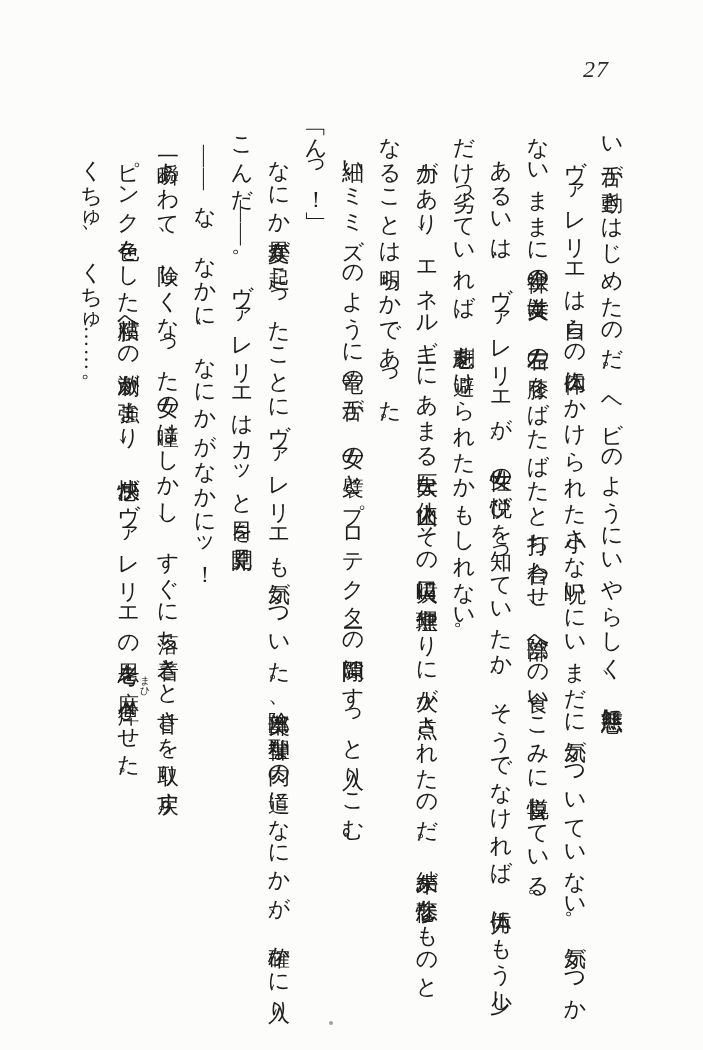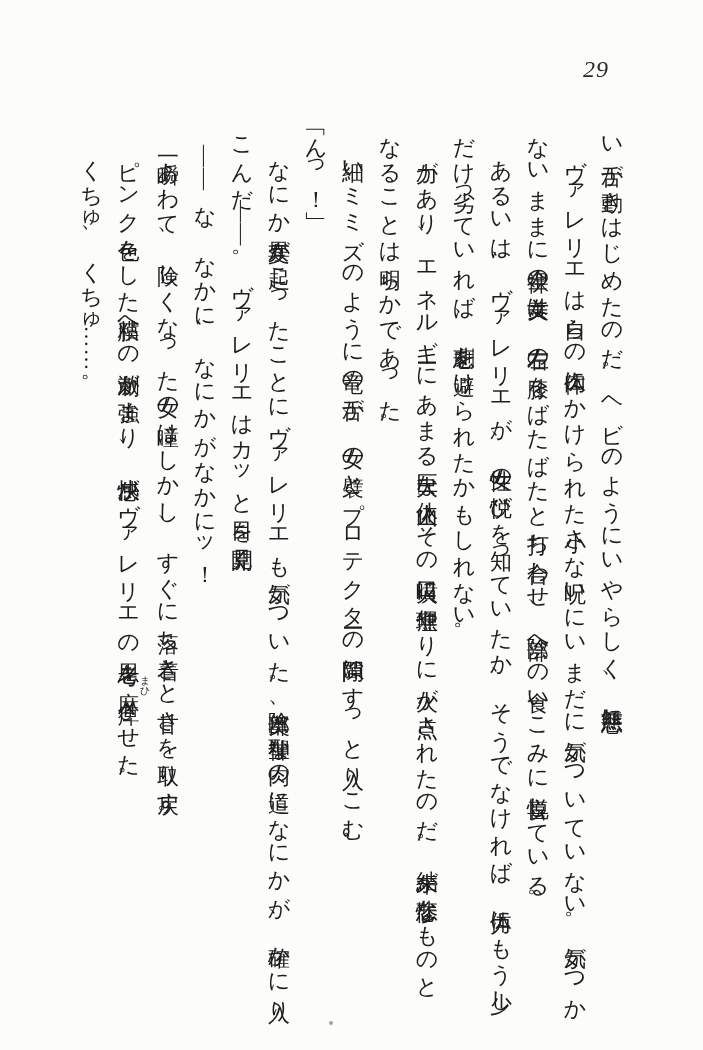--- a/index.html
+++ b/index.html
@@ -62,21 +62,21 @@
     height: 4px;
     border-radius: 50%;
     background: #8a8a86;
     opacity: 0.8;
   }
 </style>
 </head>
 <body>
 
 <div class="page">
-  <div class="page-number">29</div>
+  <div class="page-number">27</div>
 
   <div class="text-block">
       <p>い舌が動きはじめたのだ。ヘビのようにいやらしく、無慈悲に。</p>
       <p class="indent">ヴァレリエは自らの肉体にかけられた小さな呪いにいまだに気がついていない。気がつかないままに全裸の美女は、左右の膝をばたばたと打ち合わせ、陰部への食いこみに喜悦している。</p>
       <p class="indent">あるいは、ヴァレリエが、女性の悦びを知っていたか、そうでなければ、体力にもう少しだけ劣っていれば、悲劇を避けられたかもしれない。</p>
       <p class="indent">力があり、エネルギーにあまる巨大な休火山。その噴火口に無理やりに火が点されたのだ。結末が悲惨なものとなることは明らかであった。</p>
       <p class="indent">細いミミズのように竜の舌が、女の襞とプロテクターの隙間にすっと入りこむ。</p>
       <p>「んっ！」</p>
       <p class="indent">なにか異変が起こったことにヴァレリエも気がついた。陰部奥、神聖な肉の道になにかが、確かに入りこんだ――。ヴァレリエはカッと目を見開く。</p>
       <p class="indent">――な、なかに、なにかがなかにッ！</p>

